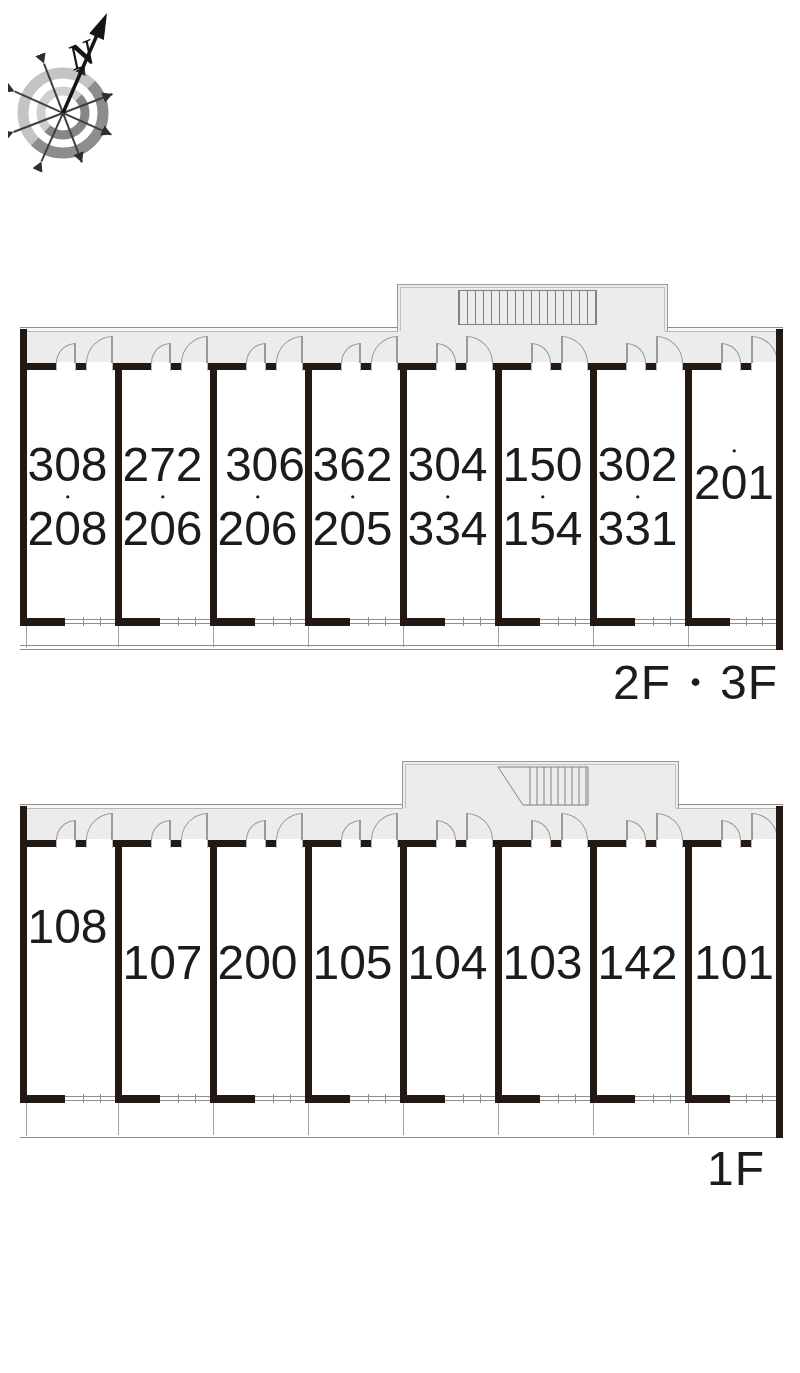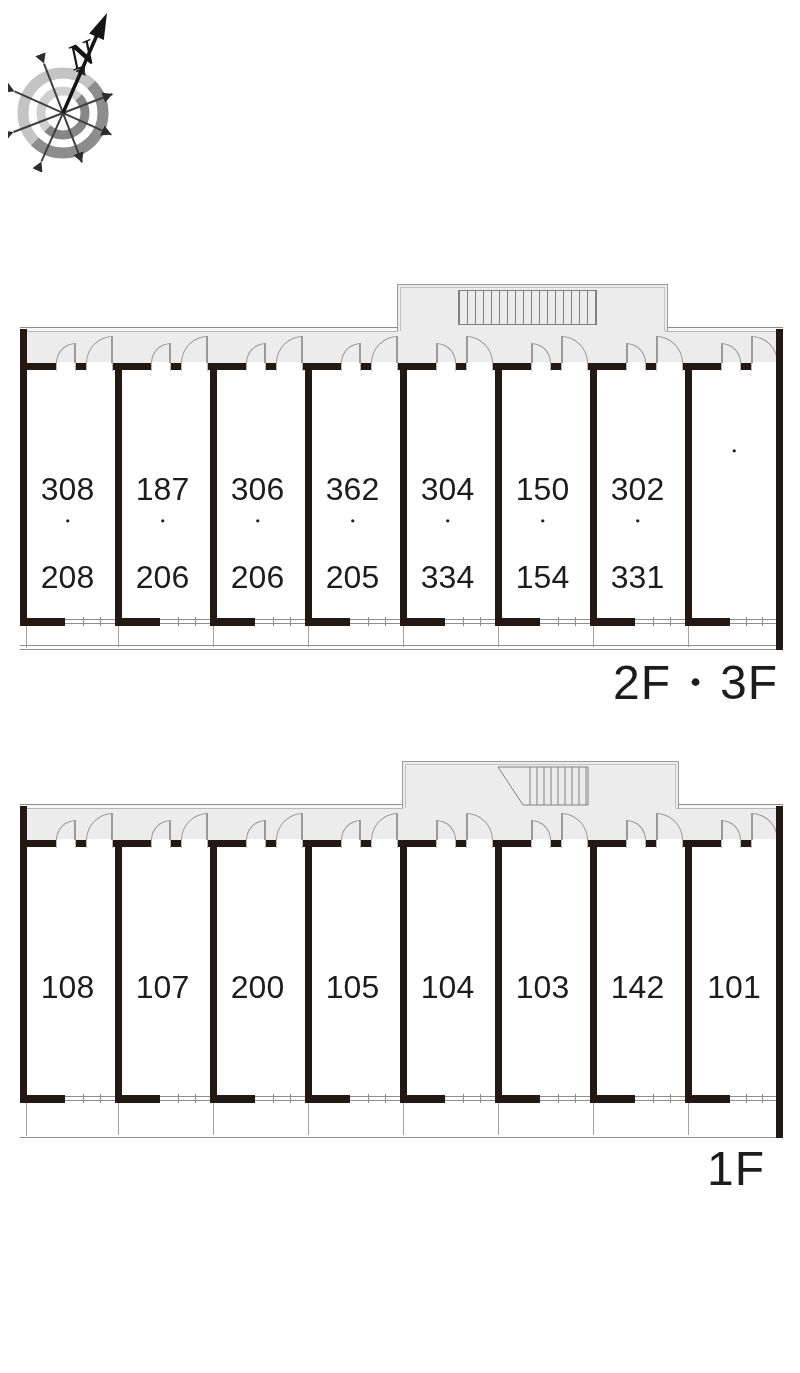--- a/index.html
+++ b/index.html
@@ -18,21 +18,21 @@
   .arcL{box-sizing:border-box;border-right:2px solid #9a9a9a;border-top:1px solid #9a9a9a;
         border-left:1px solid #9a9a9a;border-top-left-radius:100% 100%;}
   .arcR{box-sizing:border-box;border-left:2px solid #9a9a9a;border-top:1px solid #9a9a9a;
         border-right:1px solid #9a9a9a;border-top-right-radius:100% 100%;}
   .doorgap{box-sizing:border-box;background:#fff;border-left:1px solid #b8b8b8;border-right:1px solid #b8b8b8;}
   .window{box-sizing:border-box;background:#fff;border-top:1px solid #8f8f8f;border-bottom:1px solid #8f8f8f;}
   .tick{background:#8f8f8f;}
   .thin{background:#a3a3a3;}
   .balline{background:#8f8f8f;height:1px;}
   .roomlabel{color:#1c1c1c;text-align:center;}
-  .num{font-size:32px;line-height:46px;letter-spacing:0;margin-top:24px;}
+  .num{font-size:48px;line-height:46px;letter-spacing:0;}
   .dot{font-size:20px;line-height:18px;}
   .floorlabel{color:#1c1c1c;font-size:48px;line-height:50px;letter-spacing:1px;}
 </style>
 </head>
 <body>
 
 <div id="canvas">
 
   <svg class="abs" style="left:8px;top:6px;" width="125" height="175" viewBox="0 0 125 175">
     <defs>
@@ -83,36 +83,36 @@
       <div class="abs doorgap" style="left: 151px; top: 362px; width: 20px; height: 9px;"></div>
       <div class="abs arcL" style="left: 151px; top: 343px; width: 20px; height: 20px;"></div>
       <div class="abs doorgap" style="left: 181px; top: 362px; width: 27px; height: 9px;"></div>
       <div class="abs arcL" style="left: 181px; top: 336px; width: 27px; height: 27px;"></div>
       <div class="abs wall" style="left: 115px; top: 618px; width: 45px; height: 8px;"></div>
       <div class="abs window" style="left: 160px; top: 619px; width: 50px; height: 5px;"></div>
       <div class="abs tick" style="left: 178px; top: 617px; width: 1px; height: 9px;"></div>
       <div class="abs tick" style="left: 195px; top: 617px; width: 1px; height: 9px;"></div>
       <div class="abs thin" style="left: 118px; top: 626px; width: 1px; height: 21px;"></div>
       <div class="abs roomlabel" style="left: 115px; top: 442px; width: 95px;">
-        <div class="abs num" style="position: static;">187</div>
+        <div class="abs num" style="position: static;">272</div>
         <div class="abs dot" style="position: static;">・</div>
         <div class="abs num" style="position: static;">206</div>
       </div>
       <div class="abs wall" style="left: 210px; top: 363px; width: 7px; height: 263px;"></div>
       <div class="abs doorgap" style="left: 246px; top: 362px; width: 20px; height: 9px;"></div>
       <div class="abs arcL" style="left: 246px; top: 343px; width: 20px; height: 20px;"></div>
       <div class="abs doorgap" style="left: 276px; top: 362px; width: 27px; height: 9px;"></div>
       <div class="abs arcL" style="left: 276px; top: 336px; width: 27px; height: 27px;"></div>
       <div class="abs wall" style="left: 210px; top: 618px; width: 45px; height: 8px;"></div>
       <div class="abs window" style="left: 255px; top: 619px; width: 50px; height: 5px;"></div>
       <div class="abs tick" style="left: 273px; top: 617px; width: 1px; height: 9px;"></div>
       <div class="abs tick" style="left: 290px; top: 617px; width: 1px; height: 9px;"></div>
       <div class="abs thin" style="left: 213px; top: 626px; width: 1px; height: 21px;"></div>
       <div class="abs roomlabel" style="left: 210px; top: 442px; width: 95px;">
-        <div class="abs num" style="position: static;">306</div>
+        <div class="abs num" style="position: static; text-align: right;">306</div>
         <div class="abs dot" style="position: static;">・</div>
         <div class="abs num" style="position: static;">206</div>
       </div>
       <div class="abs wall" style="left: 305px; top: 363px; width: 7px; height: 263px;"></div>
       <div class="abs doorgap" style="left: 341px; top: 362px; width: 20px; height: 9px;"></div>
       <div class="abs arcL" style="left: 341px; top: 343px; width: 20px; height: 20px;"></div>
       <div class="abs doorgap" style="left: 371px; top: 362px; width: 27px; height: 9px;"></div>
       <div class="abs arcL" style="left: 371px; top: 336px; width: 27px; height: 27px;"></div>
       <div class="abs wall" style="left: 305px; top: 618px; width: 45px; height: 8px;"></div>
       <div class="abs window" style="left: 350px; top: 619px; width: 50px; height: 5px;"></div>
@@ -174,20 +174,21 @@
       <div class="abs arcR" style="left: 721px; top: 343px; width: 20px; height: 20px;"></div>
       <div class="abs doorgap" style="left: 751px; top: 362px; width: 27px; height: 9px;"></div>
       <div class="abs arcR" style="left: 751px; top: 336px; width: 27px; height: 27px;"></div>
       <div class="abs wall" style="left: 685px; top: 618px; width: 45px; height: 8px;"></div>
       <div class="abs window" style="left: 730px; top: 619px; width: 46px; height: 5px;"></div>
       <div class="abs tick" style="left: 746px; top: 617px; width: 1px; height: 9px;"></div>
       <div class="abs tick" style="left: 762px; top: 617px; width: 1px; height: 9px;"></div>
       <div class="abs thin" style="left: 688px; top: 626px; width: 1px; height: 21px;"></div>
       <div class="abs roomlabel" style="left: 685px; top: 442px; width: 98px;">
         <div class="abs dot" style="position: static;">・</div>
+        <div class="abs num" style="position: static;">201</div>
       </div>
       <div class="abs thin" style="left: 26px; top: 626px; width: 1px; height: 22px;"></div>
       <div class="abs balline" style="left: 20px; top: 645px; width: 763px;"></div>
       <div class="abs balline" style="left: 20px; top: 649px; width: 763px;"></div>
       <div class="abs wall" style="left: 20px; top: 329px; width: 7px; height: 297px;"></div>
       <div class="abs wall" style="left: 776px; top: 329px; width: 7px; height: 321px;"></div>
       <div class="abs floorlabel" style="right: 22px; top: 658px;">2F・3F</div>
     </div>
   <div id="plan-1f">
       <div class="abs gray" style="left: 20px; top: 807px; width: 763px; height: 38px;"></div>
@@ -208,21 +209,21 @@
         </svg></div>
       <div class="abs wall" style="left: 20px; top: 840px; width: 763px; height: 7px;"></div>
       <div class="abs doorgap" style="left: 56px; top: 839px; width: 20px; height: 9px;"></div>
       <div class="abs arcL" style="left: 56px; top: 820px; width: 20px; height: 20px;"></div>
       <div class="abs doorgap" style="left: 86px; top: 839px; width: 27px; height: 9px;"></div>
       <div class="abs arcL" style="left: 86px; top: 813px; width: 27px; height: 27px;"></div>
       <div class="abs wall" style="left: 20px; top: 1095px; width: 45px; height: 8px;"></div>
       <div class="abs window" style="left: 65px; top: 1096px; width: 50px; height: 5px;"></div>
       <div class="abs tick" style="left: 83px; top: 1094px; width: 1px; height: 9px;"></div>
       <div class="abs tick" style="left: 100px; top: 1094px; width: 1px; height: 9px;"></div>
-      <div class="abs roomlabel" style="left: 20px; top: 940px; width: 95px;">
+      <div class="abs roomlabel" style="left: 20px; top: 904px; width: 95px;">
         <div class="abs num" style="position: static;">108</div>
       </div>
       <div class="abs wall" style="left: 115px; top: 840px; width: 7px; height: 263px;"></div>
       <div class="abs doorgap" style="left: 151px; top: 839px; width: 20px; height: 9px;"></div>
       <div class="abs arcL" style="left: 151px; top: 820px; width: 20px; height: 20px;"></div>
       <div class="abs doorgap" style="left: 181px; top: 839px; width: 27px; height: 9px;"></div>
       <div class="abs arcL" style="left: 181px; top: 813px; width: 27px; height: 27px;"></div>
       <div class="abs wall" style="left: 115px; top: 1095px; width: 45px; height: 8px;"></div>
       <div class="abs window" style="left: 160px; top: 1096px; width: 50px; height: 5px;"></div>
       <div class="abs tick" style="left: 178px; top: 1094px; width: 1px; height: 9px;"></div>

